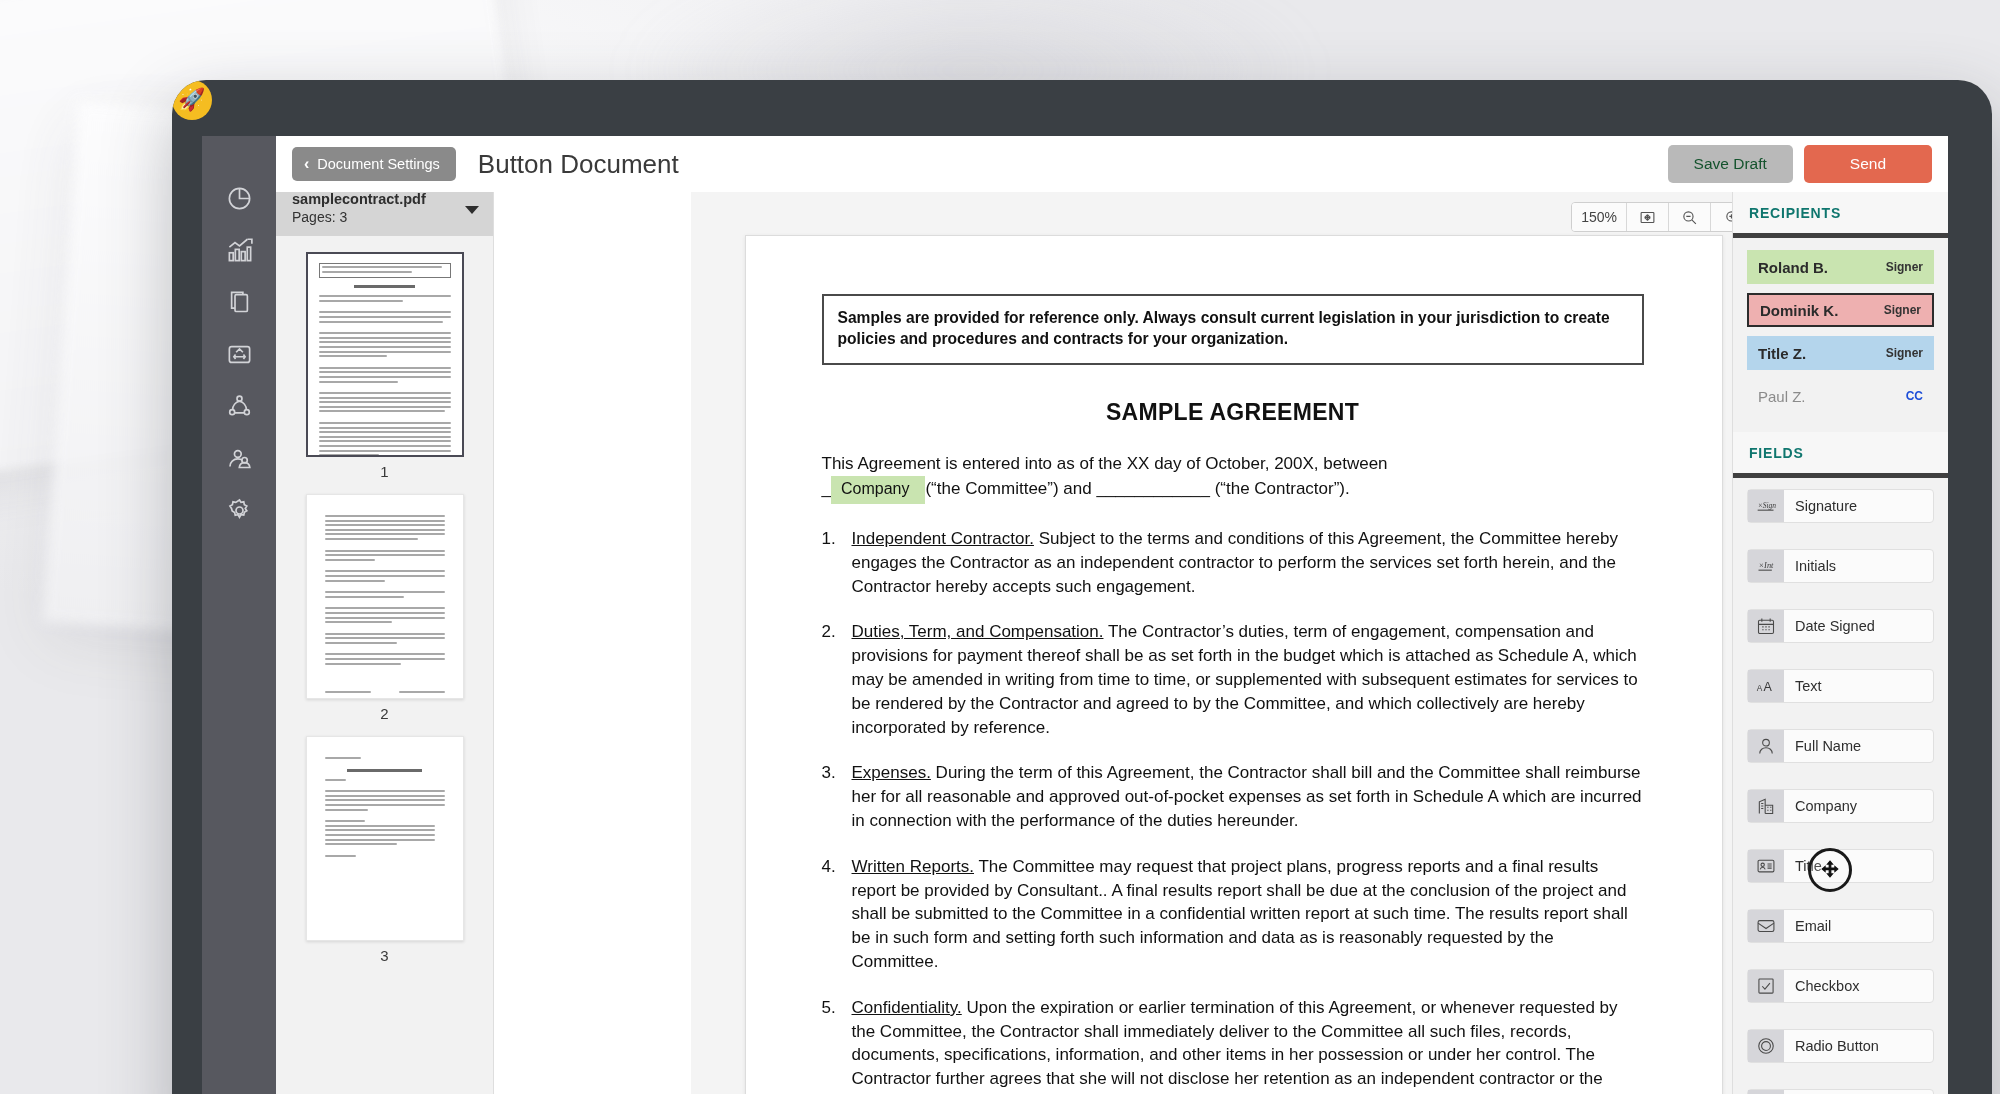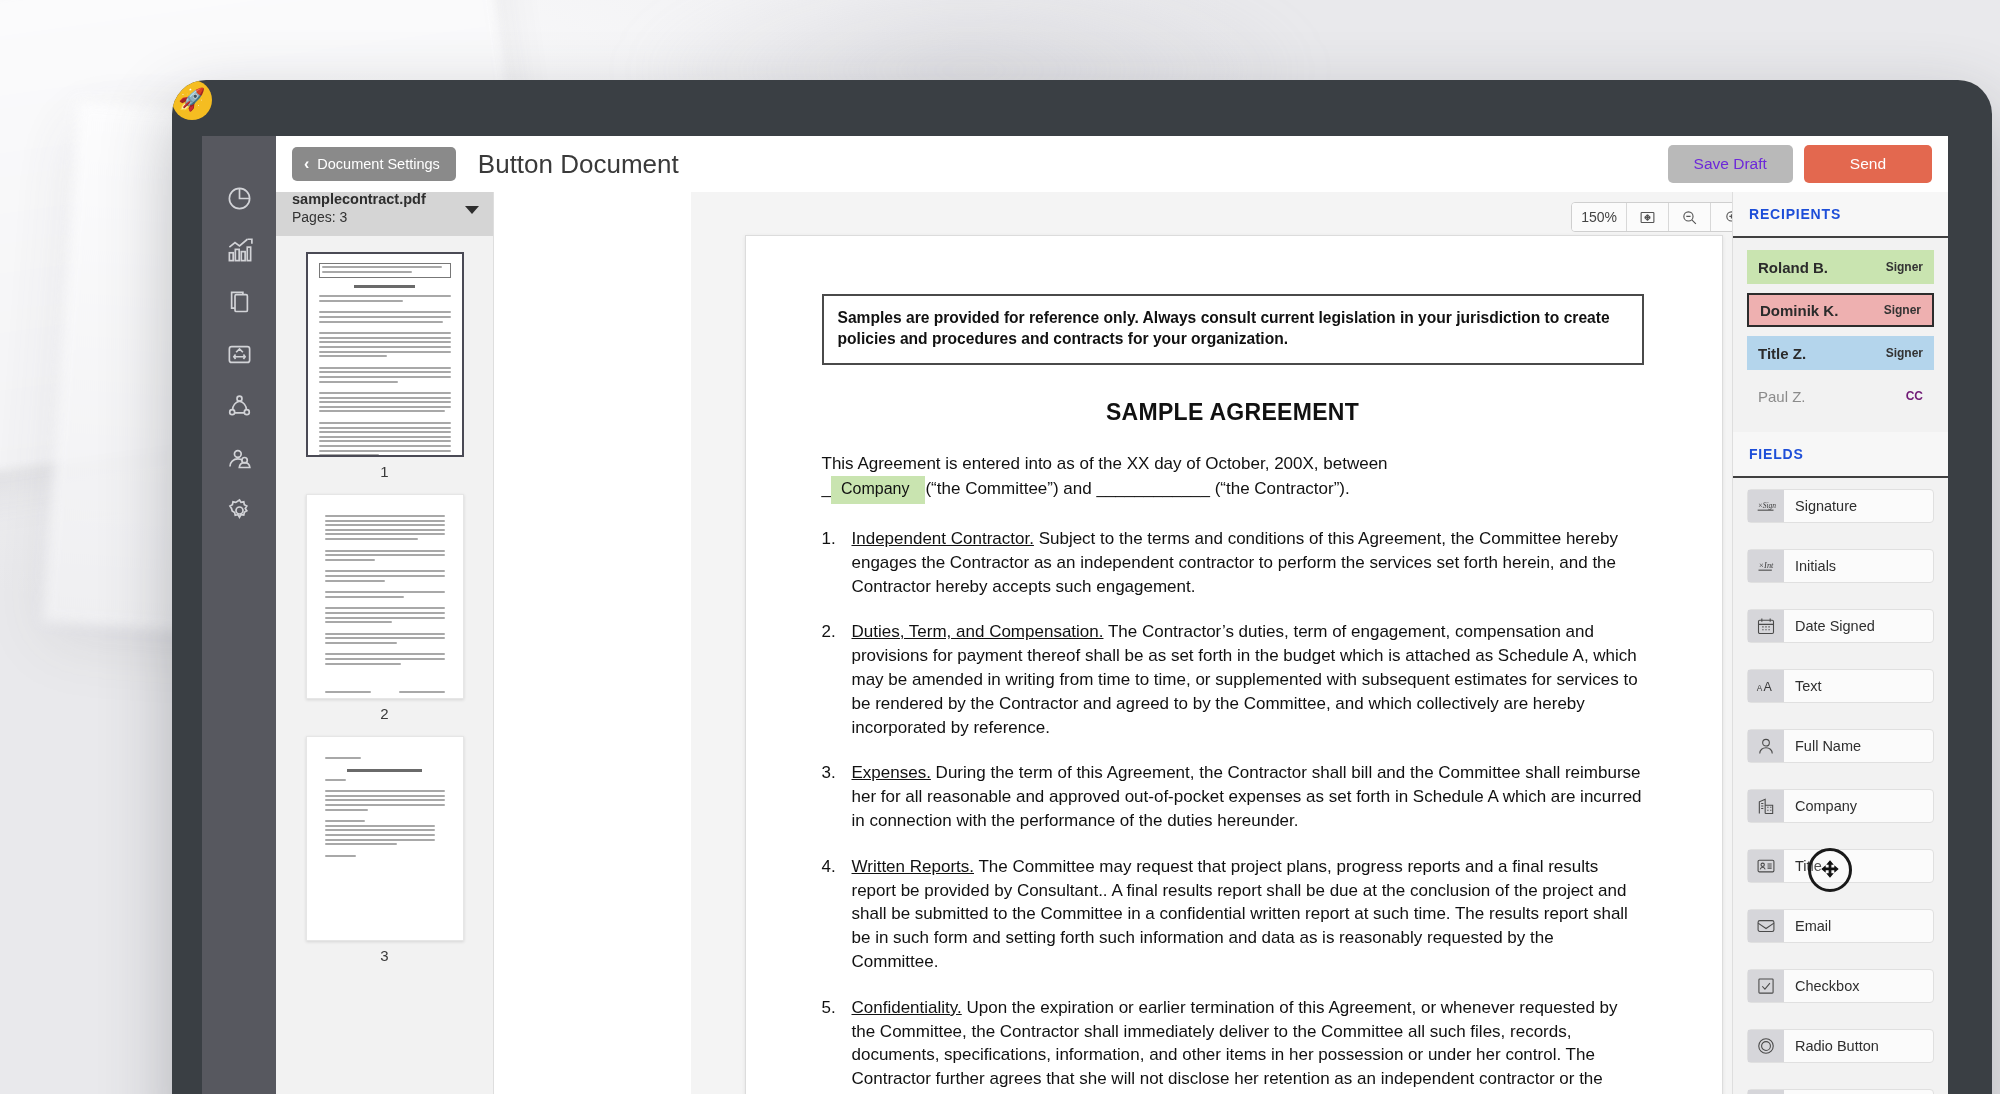--- a/index.html
+++ b/index.html
@@ -142,21 +142,21 @@
     background: #8a8a8a; color: #fff;
     border: none; border-radius: 5px;
     height: 34px; padding: 0 16px 0 12px;
     font-size: 14.5px; font-family: inherit;
     display: flex; align-items: center; gap: 8px; cursor: pointer;
   }
   #btn-docsettings .chev { font-size: 16px; font-weight: bold; line-height: 1; }
   #page-title { margin-left: 22px; font-size: 26px; color: #3a3a3a; }
   #topbar .spacer { flex: 1; }
   #btn-savedraft {
-    background: #b9b9b9; color: #6d28d9; border: none; border-radius: 5px;
+    background: #b9b9b9; color: #14532d; border: none; border-radius: 5px;
     height: 38px; padding: 0 26px; font-size: 15.5px; font-family: inherit; cursor: pointer;
     margin-right: 11px;
   }
   #btn-send {
     background: #e3684f; color: #fff; border: none; border-radius: 5px;
     height: 38px; padding: 0 46px; font-size: 15.5px; font-family: inherit; cursor: pointer;
     margin-right: 16px;
   }
 
   #viewer {
@@ -215,35 +215,35 @@
   
   #right {
     position: absolute; right: 44px; top: 112px; bottom: 0;
     width: 216px;
     background: #f2f2f2;
     border-left: 1px solid #dedede;
     display: flex; flex-direction: column;
   }
   #right .col-head {
     height: 46px; display: flex; align-items: center; padding: 0 16px;
-    font-size: 14px; font-weight: bold; letter-spacing: .8px; color: #1d4ed8;
-    background: #f7f7f7; border-bottom: 2px solid #404040;
+    font-size: 14px; font-weight: bold; letter-spacing: .8px; color: #0f766e;
+    background: #f7f7f7; border-bottom: 5px solid #404040;
   }
   #recips { padding: 12px 14px 10px; }
   .recip {
     height: 34px; border-radius: 0;
     display: flex; align-items: center; justify-content: space-between;
     padding: 0 11px; margin-bottom: 9px; cursor: pointer;
   }
   .recip .rname { font-size: 15px; font-weight: bold; color: #2b2b2b; }
   .recip .rrole { font-size: 12px; font-weight: bold; color: #333; }
   .recip.sel { border: 2px solid #2c2c2c; }
   .recip.cc { background: transparent; }
   .recip.cc .rname { color: #8b8b8b; font-weight: normal; }
-  .recip.cc .rrole { color: #701a75; margin-left: 42px; }
+  .recip.cc .rrole { color: #1d4ed8; margin-left: 42px; }
 
   #fields { padding: 11px 14px 0; overflow: hidden; flex: 1; }
   .field {
     display: flex; align-items: stretch;
     height: 34px; margin-bottom: 26px;
     border: 1px solid #e0e0e0; border-radius: 4px;
     background: #fbfbfb; cursor: grab;
   }
   .field .fi {
     width: 36px; flex: 0 0 36px;

